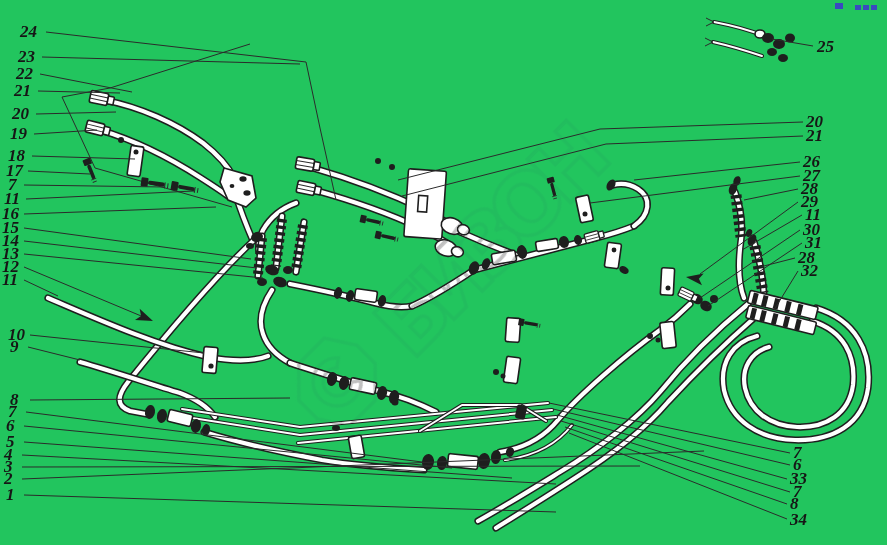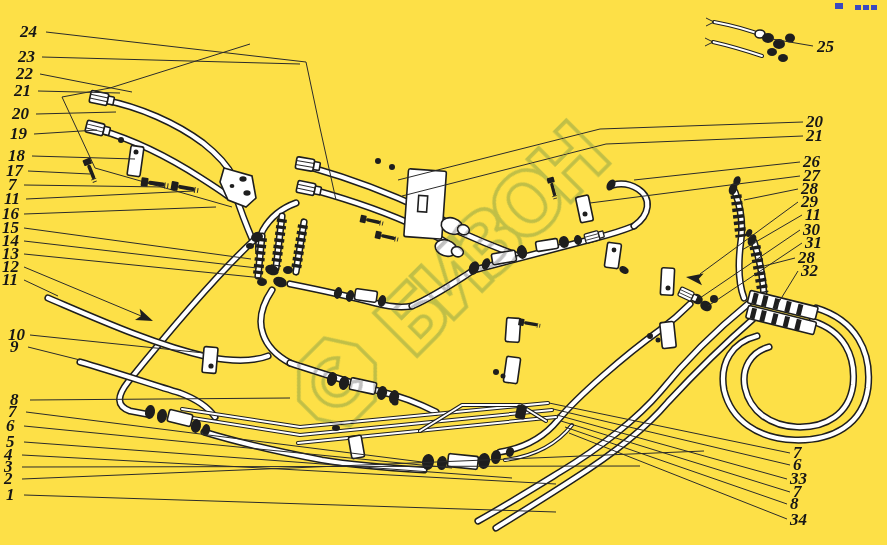--- a/index.html
+++ b/index.html
@@ -1,16 +1,16 @@
 <!DOCTYPE html>
 <html><head>
 <meta charset="utf-8">
 <style>
   html,body{margin:0;padding:0;background:#ffffff;}
-  #page{position:relative;width:887px;height:545px;background:#fde047;overflow:hidden;}
+  #page{position:relative;width:887px;height:545px;background:#22c55e;overflow:hidden;}
   svg{display:block}
   .leader{stroke:#2b2b2b;stroke-width:1;fill:none}
   .lbl{font:italic 700 17px "Liberation Serif", serif;fill:#161616}
   .tube{stroke:#1e1e1e;stroke-width:7.2;fill:none;stroke-linecap:round;stroke-linejoin:round}
   .tube.thin{stroke-width:4}
   .tube-in{stroke:#ffffff;stroke-width:4.2;fill:none;stroke-linecap:round;stroke-linejoin:round}
   .tube-in.thin{stroke-width:2}
   .ribs{stroke:#1e1e1e;stroke-width:10;fill:none;stroke-dasharray:3.4 3.2}
   .ribs.big{stroke-width:11}
   .dk{fill:#1e1e1e;stroke:none}

